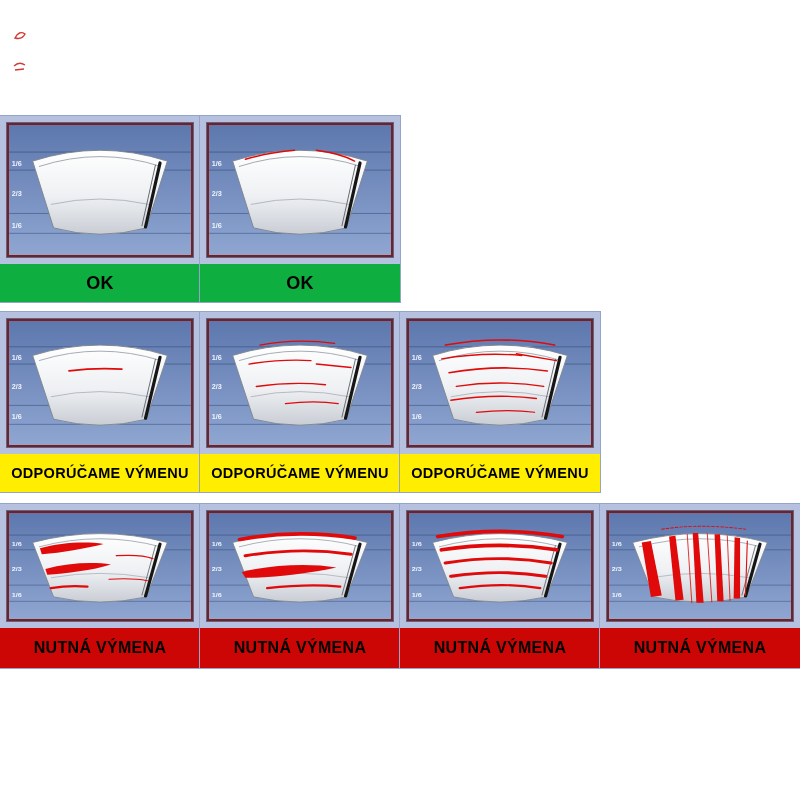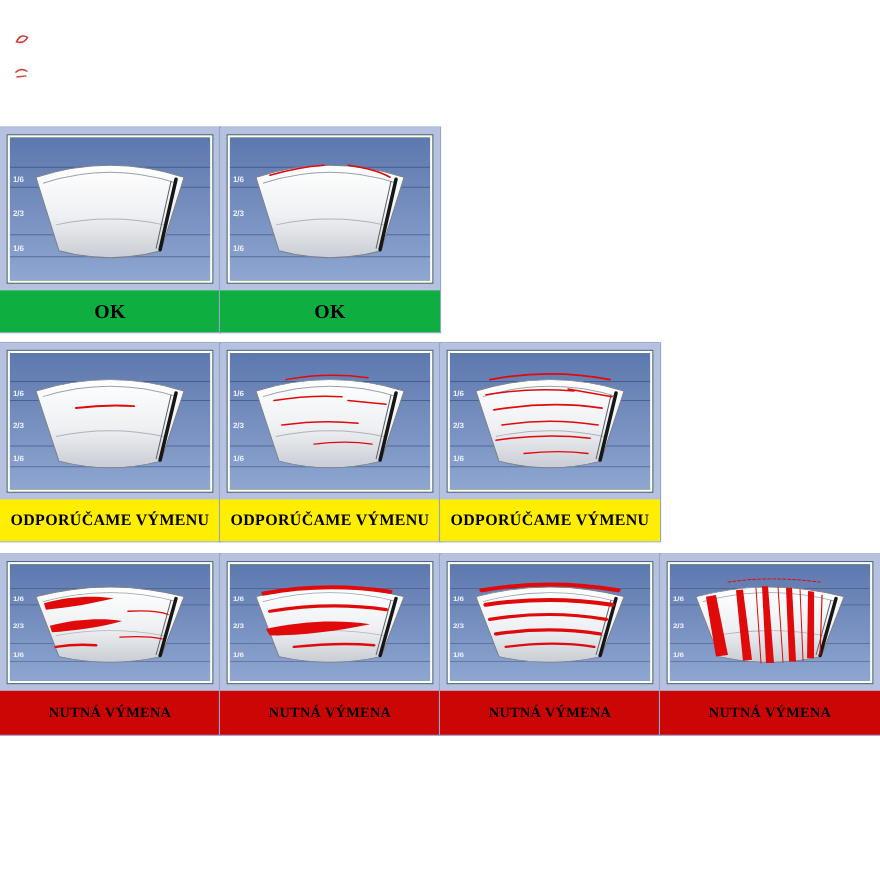--- a/index.html
+++ b/index.html
@@ -6,32 +6,32 @@
   #stage{
     position:relative;width:800px;height:800px;background:#ffffff;
     font-family:"Liberation Sans",sans-serif;overflow:hidden;
   }
   .cell{
     position:absolute;width:200px;box-sizing:border-box;
     background:#b5c1df;outline:1px solid #94a5cb;
   }
   .panel{
     position:absolute;left:7px;right:7px;top:7px;box-sizing:border-box;
-    border:2px solid #ffffff;box-shadow:0 0 0 1px #53688f;
-    background:#4d7c0f;
+    border:2px solid #7f1d1d;box-shadow:0 0 0 1px #53688f;
+    background:#22c55e;
   }
   .panel svg{display:block;width:100%;height:100%;}
   .labelbar{
     position:absolute;left:0;right:0;bottom:0;
     display:flex;align-items:center;justify-content:center;
-    font-weight:bold;color:#000;letter-spacing:.3px;font-family:Liberation Serif, serif;
+    font-weight:bold;color:#000;letter-spacing:.3px;
   }
   .ok .labelbar{font-size:18px;}
   .recommend .labelbar{font-size:14.5px;align-items:center;}
-  .required .labelbar{font-size:13px;}
+  .required .labelbar{font-size:16px;}
   .cropmark{position:absolute;pointer-events:none;}
 </style>
 </head>
 <body>
 
 <div id="stage">
 
   <svg width="0" height="0" style="position:absolute" aria-hidden="true">
     <defs>
       <linearGradient id="bgGrad" x1="0" y1="0" x2="0" y2="1">

